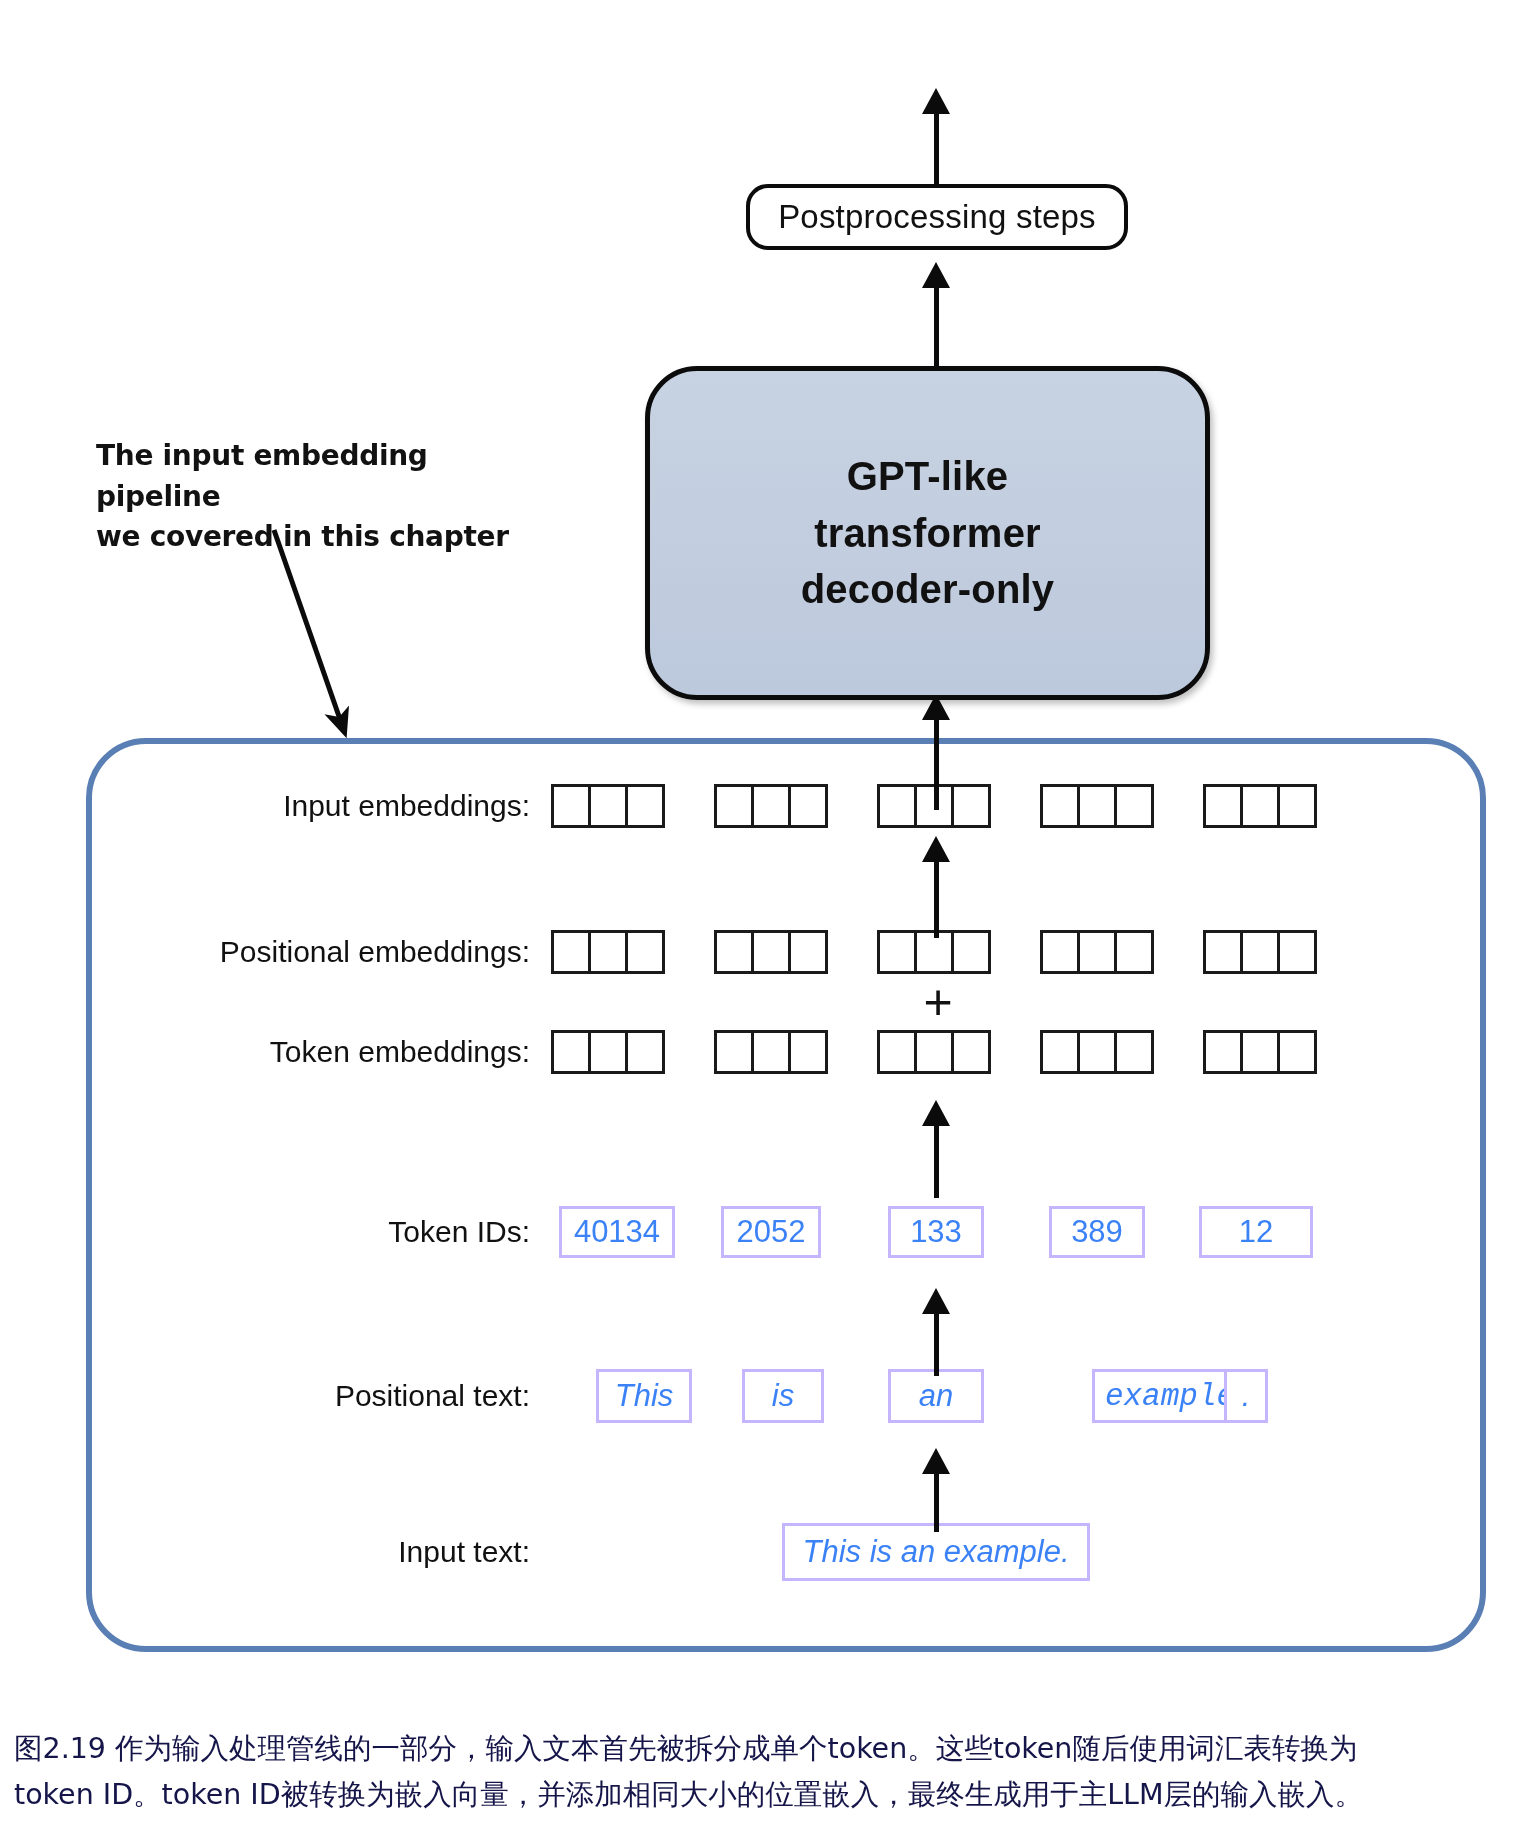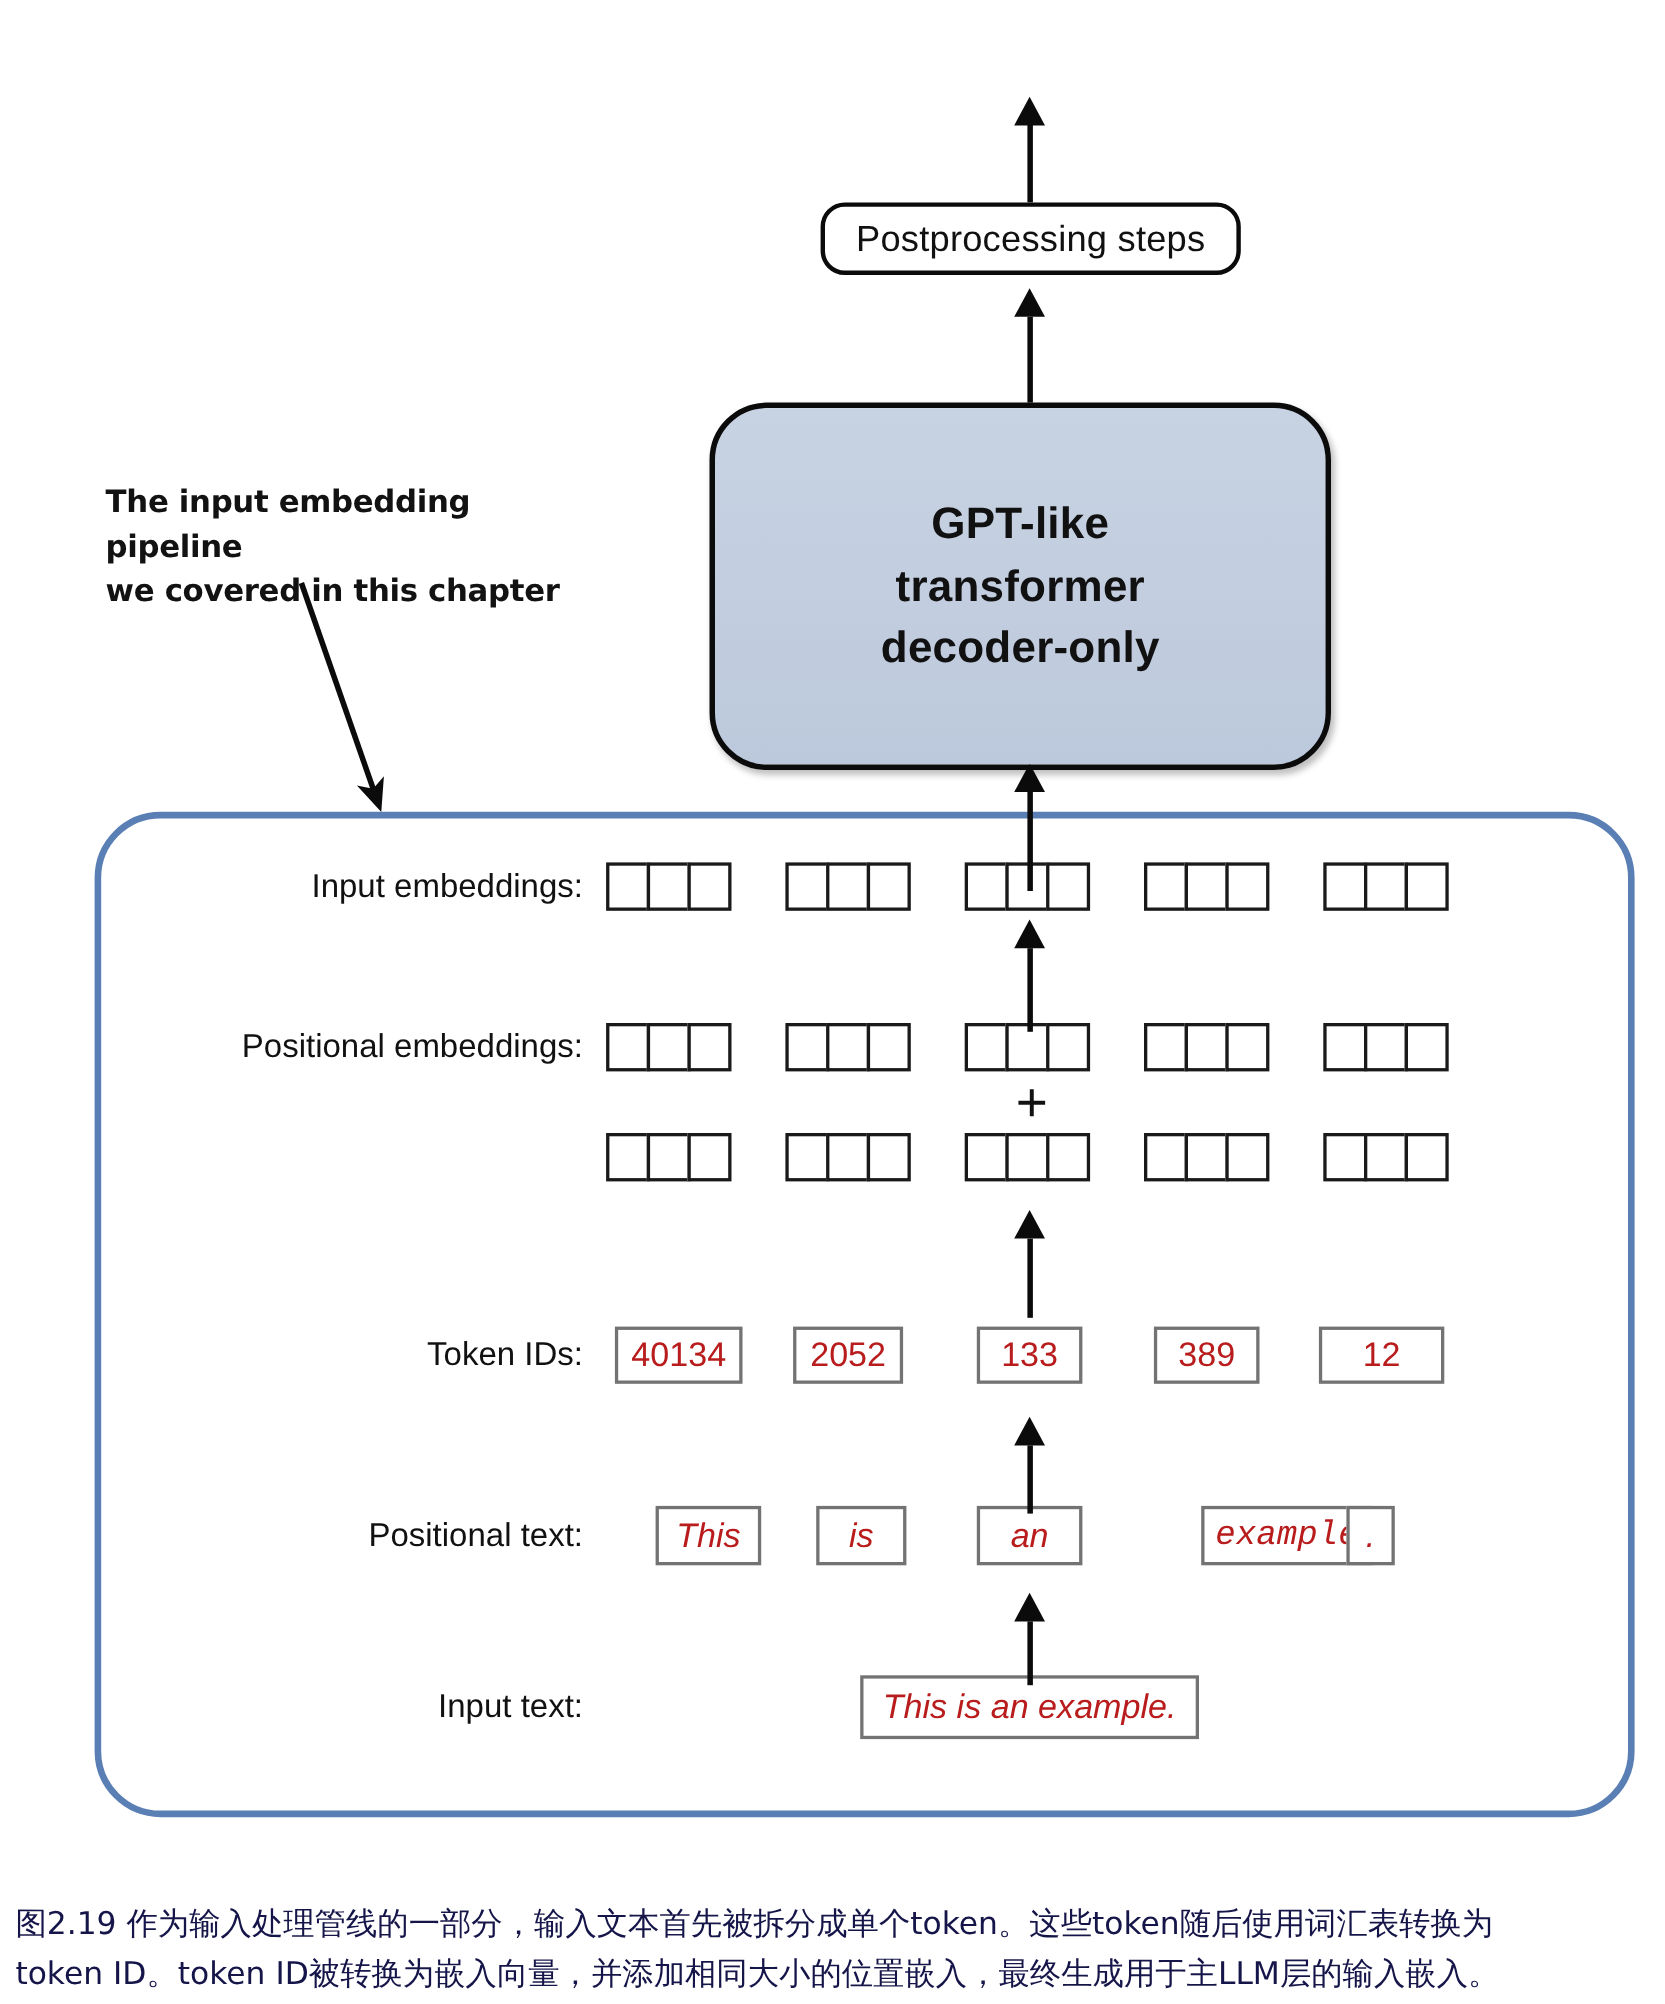--- a/index.html
+++ b/index.html
@@ -102,27 +102,27 @@
     border: 3px solid #1a1a1a;
     background: #fff;
     margin-left: -3px;
   }
   .emb-cell:first-child { margin-left: 0; }
 
   
   .rect {
     position: absolute;
     box-sizing: border-box;
-    border: 3px solid #737373;
+    border: 3px solid #c4b5fd;
     background: #fff;
     display: flex;
     align-items: center;
     justify-content: center;
     font-size: 31px;
-    color: #b91c1c;
+    color: #3b82f6;
     white-space: nowrap;
     transform: translateY(-50%);
   }
   .rect.italic { font-style: italic; }
 
   
   .arrow-v {
     position: absolute;
     width: 0;
     border-left: 5px solid #0b0b0b;
@@ -279,20 +279,21 @@
     </div>
     <div class="emb-group" style="left:652px;">
       <div class="emb-cell"></div>
       <div class="emb-cell"></div>
       <div class="emb-cell"></div>
     </div>
   </div>
 
   <div id="plus-sign" style="left:938px; top:1002px;">+</div>
 
+  <div class="row-label" style="left:170px; top:1052px; width:360px;">Token embeddings:</div>
   <div class="emb-row" style="left:551px; top:1052px; width:800px;">
     <div class="emb-group" style="left:0px;">
       <div class="emb-cell"></div>
       <div class="emb-cell"></div>
       <div class="emb-cell"></div>
     </div>
     <div class="emb-group" style="left:163px;">
       <div class="emb-cell"></div>
       <div class="emb-cell"></div>
       <div class="emb-cell"></div>

